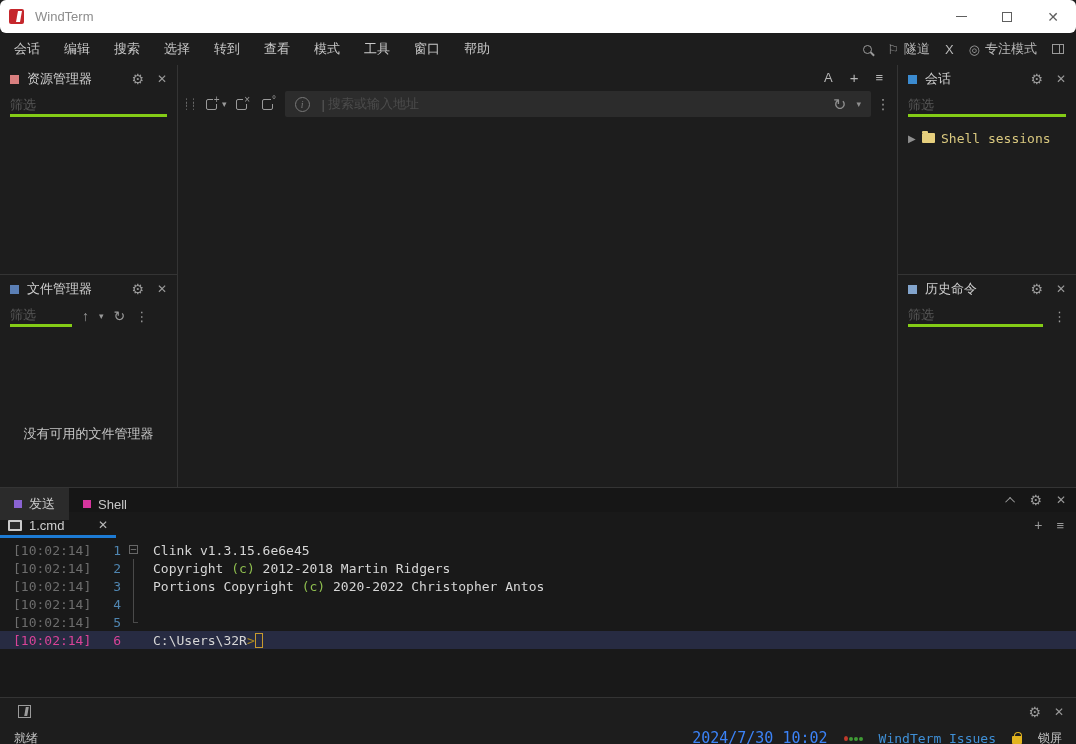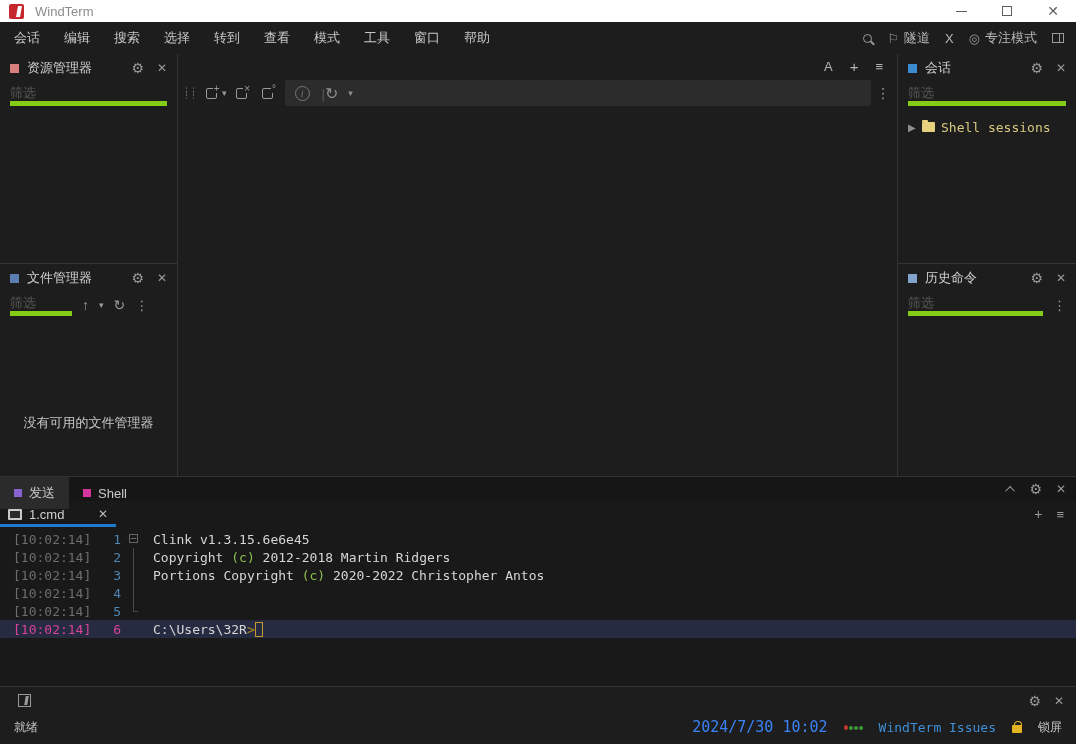--- a/index.html
+++ b/index.html
@@ -1,20 +1,20 @@
 <!DOCTYPE html>
 <html><head>
 <meta charset="utf-8">
 <style>
   * { margin:0; padding:0; box-sizing:border-box; }
   html,body { width:1076px; height:744px; overflow:hidden; }
   body { background:#1d1d1d; font-family:"Liberation Sans", sans-serif; color:#c8c8c8; font-size:13px; }
 
   
-  .titlebar { height:22px; background:#ffffff; display:flex; align-items:center; }
+  .titlebar { height:33px; background:#ffffff; display:flex; align-items:center;border-radius:6px; }
   .logo { width:15px; height:15px; background:#c5272c; margin-left:9px; position:relative; border-radius:2px; }
   .logo::after { content:""; position:absolute; right:3px; top:2px; width:4px; height:11px; background:#ffffff; transform:skewX(-10deg); }
   .title-text { color:#8c8c8c; font-size:13px; margin-left:11px; }
   .win-controls { margin-left:auto; display:flex; height:100%; }
   .wbtn { width:46px; height:100%; display:flex; align-items:center; justify-content:center; color:#5f5f5f; font-size:13px; }
   .wbtn .min-glyph { width:11px; height:1px; background:#5f5f5f; display:block; }
   .wbtn .max-glyph { width:10px; height:10px; border:1px solid #5f5f5f; display:block; }
   .wbtn .close-glyph { font-size:14px; line-height:1; }
 
   
@@ -39,21 +39,21 @@
   .panel { display:flex; flex-direction:column; position:relative; }
   .panel.top { height:210px; border-bottom:1px solid #343434; }
   .panel.bottomp { flex:1; }
   .panel-header { height:28px; display:flex; align-items:center; padding:0 10px; gap:8px; flex:none; }
   .dot { width:9px; height:9px; flex:none; }
   .panel-title { color:#cfcfcf;text-align:center; }
   .ph-icons { margin-left:auto; display:flex; align-items:center; gap:13px; color:#9a9a9a; }
   .gear { font-size:14px; line-height:1; }
   .xicon { font-size:12px; line-height:1; }
   .filter-row { height:26px; display:flex; align-items:center; padding:0 10px; gap:10px; flex:none; }
-  .filter-input { flex:1; color:#585858; border-bottom:5px solid #84cc16; height:22px; display:flex; align-items:center; }
+  .filter-input { flex:1; color:#585858; border-bottom:3px solid #84cc16; height:22px; display:flex; align-items:center; }
   .filter-icons { display:flex; align-items:center; gap:10px; color:#9a9a9a; }
   .empty-area { flex:1; display:flex; align-items:flex-start; justify-content:center; }
   .empty-text { color:#c6c6c6; margin-top:96px; }
   .panel.bottomp .empty-text { }
 
   .tree { padding:8px 8px 0 10px; }
   .tree-row { display:flex; align-items:center; gap:6px; height:22px; }
   .tw-arrow { color:#8f8f8f; font-size:10px; width:8px; }
   .folder { width:13px; height:10px; background:#e6cf7d; border-radius:1px; position:relative; }
   .folder::before { content:""; position:absolute; top:-2px; left:0; width:6px; height:2px; background:#e6cf7d; border-radius:1px 1px 0 0; }
@@ -238,20 +238,21 @@
           </span>
         </span>
       <span class="tbtn">
           <span class="sq">
             <span class="corner">°</span>
           </span>
         </span>
       <div class="addressbar">
         <span class="info-icon">i</span>
         <span class="addr-caret-bar">|</span>
+        <span class="addr-placeholder">搜索或输入地址</span>
         <span class="reload">↻</span>
         <span class="addr-dd">▾</span>
       </div>
       <span class="dots-v">⋮</span>
     </div>
     <div class="center-empty"></div>
   </div>
 
   <div class="right-col">
     <div class="panel top">

